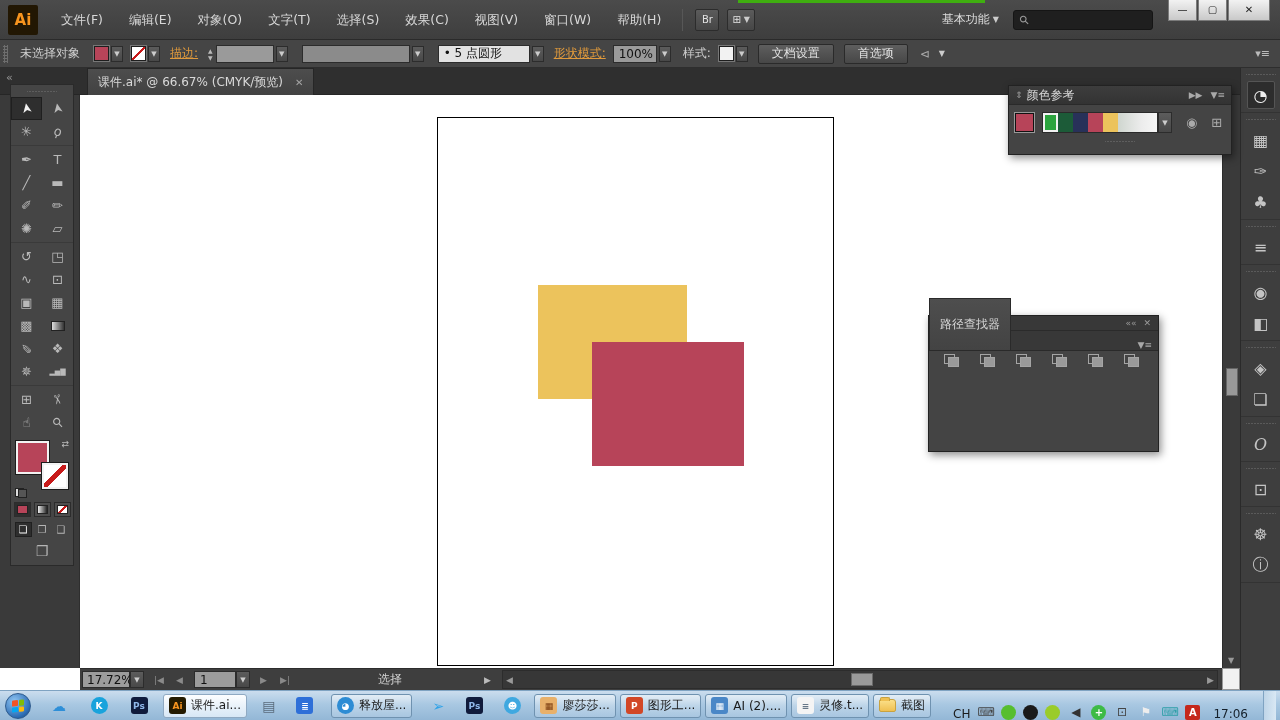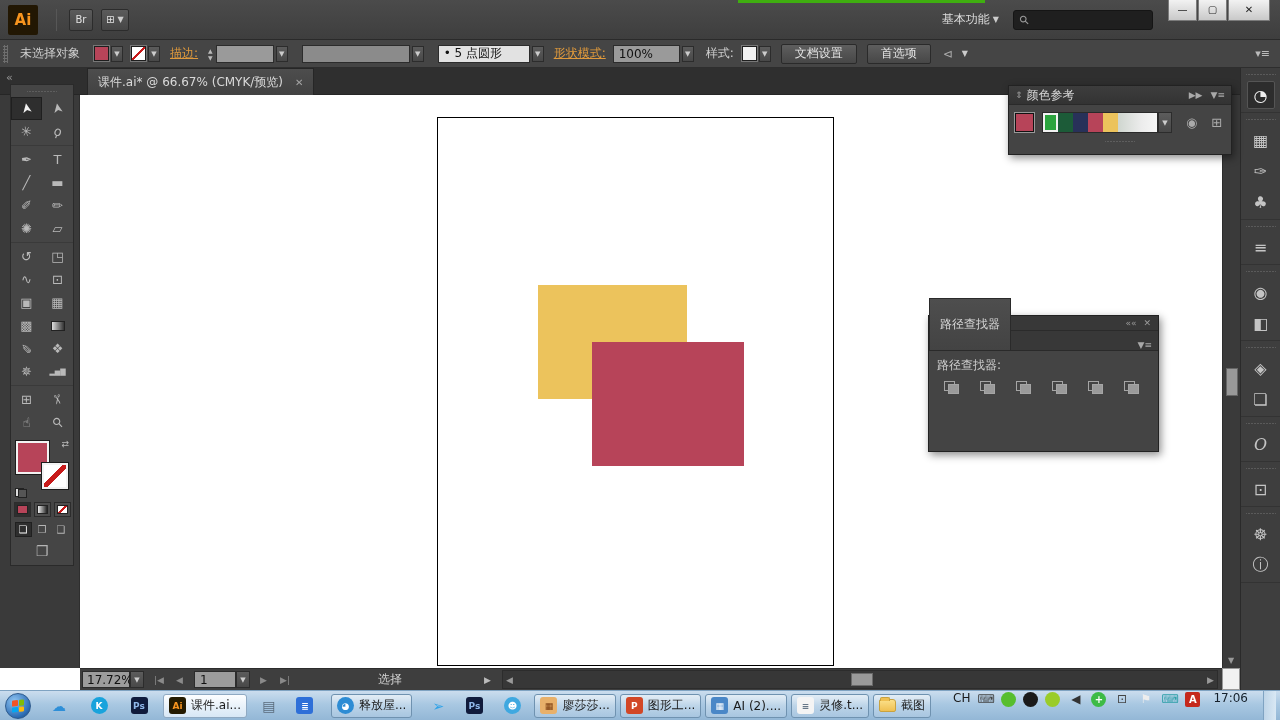--- a/index.html
+++ b/index.html
@@ -192,35 +192,46 @@
   .appchip.circle { border-radius:50%; }
   .task { height:24px; border:1px solid #6F92B0; border-radius:3px;
     background:linear-gradient(rgba(255,255,255,.55),rgba(255,255,255,.25) 50%,rgba(200,220,240,.35));
     display:flex; align-items:center; padding:0 5px; color:#1b1b1b; }
   .task.active { background:linear-gradient(#FDFEFF,#E9F2FA 50%,#D7E7F5); border-color:#8FA9C2; }
   .task .tlabel { margin-left:5px; white-space:nowrap; overflow:hidden; max-width:56px; font-size:12px; }
   .folderchip { width:17px; height:13px; background:linear-gradient(#FBE08A,#EFC052); border:1px solid #C9A23F;
     border-radius:2px 3px 2px 2px; position:relative; }
   .folderchip:before { content:""; position:absolute; left:0; top:-3px; width:8px; height:3px;
     background:#EFC052; border:1px solid #C9A23F; border-bottom:none; border-radius:2px 2px 0 0; }
-  #tray { margin-left:auto; display:flex; align-items:flex-start; gap:7px; padding-right:4px; }
+  #tray { margin-left:auto; display:flex; align-items:flex-end; gap:7px; padding-right:4px; }
   #lang-ind { color:#1b1b1b; font-size:12px; }
   .tray-ic { width:17px; height:17px; display:flex; align-items:center; justify-content:center; font-size:12px; }
   .tray-chip { width:15px; height:15px; border-radius:50%; display:flex; align-items:center; justify-content:center;
     color:#fff; font-size:10px; font-weight:bold; }
   .tray-chip.sq { border-radius:2px; }
   #clock { color:#15202B; font-size:12px; margin:0 8px 0 6px; }
   #show-desktop { width:13px; height:30px; background:linear-gradient(90deg,#BFD5E8,#D9E8F4);
     border-left:1px solid #7FA3C2; }
 </style>
 </head>
 <body>
 
 <div id="menubar">
   <div class="ai-logo">Ai</div>
+  <div id="menu-list">
+      <div class="menu-item">文件(F)</div>
+      <div class="menu-item">编辑(E)</div>
+      <div class="menu-item">对象(O)</div>
+      <div class="menu-item">文字(T)</div>
+      <div class="menu-item">选择(S)</div>
+      <div class="menu-item">效果(C)</div>
+      <div class="menu-item">视图(V)</div>
+      <div class="menu-item">窗口(W)</div>
+      <div class="menu-item">帮助(H)</div>
+    </div>
   <div class="mb-sep"></div>
   <div class="mb-btn">Br</div>
   <div class="mb-btn">
     <span>⊞</span>
     <span class="dd-caret">▼</span>
   </div>
   <div id="mb-right">
     <div id="workspace-switcher">
       <span>基本功能</span>
       <span class="dd-caret">▼</span>
@@ -249,21 +260,21 @@
     <span>▲</span>
     <span>▼</span>
   </span>
   <span class="cb-field" style="width:58px"></span>
   <span class="mini-dd">▼</span>
   <span class="cb-field" style="width:108px; margin-left:14px; background:#8B8B8B"></span>
   <span class="mini-dd">▼</span>
   <span class="cb-field light" style="width:92px; margin-left:14px">• 5 点圆形</span>
   <span class="mini-dd">▼</span>
   <span class="cb-link">形状模式:</span>
-  <span class="cb-field" style="width:67px">100%</span>
+  <span class="cb-field" style="width:44px">100%</span>
   <span class="mini-dd">▼</span>
   <span class="cb-label" style="margin-left:12px">样式:</span>
   <span class="swatch" style="background:#F2F2F2; margin-left:2px"></span>
   <span class="mini-dd">▼</span>
   <span class="cb-btn">文档设置</span>
   <span class="cb-btn">首选项</span>
   <span class="cb-label" style="margin-left:12px; color:#AAA">⊲</span>
   <span class="dd-caret">▼</span>
   <span id="cb-menu-icon">▾≡</span>
 </div>
@@ -503,21 +514,20 @@
 
 <div class="panel" id="pathfinder">
   <div id="pf-titlebar">
     <span>««</span>
     <span>✕</span>
   </div>
   <div id="pf-tabrow">
     <span id="pf-tab">路径查找器</span>
     <span id="pf-menu">▼≡</span>
   </div>
-  <div class="pf-label">路径查找器:</div>
   <div class="pf-row" id="pf-pf-row">
       <span class="pfbtn">
         <span class="pf-ico"></span>
       </span>
       <span class="pfbtn">
         <span class="pf-ico"></span>
       </span>
       <span class="pfbtn">
         <span class="pf-ico"></span>
       </span>

